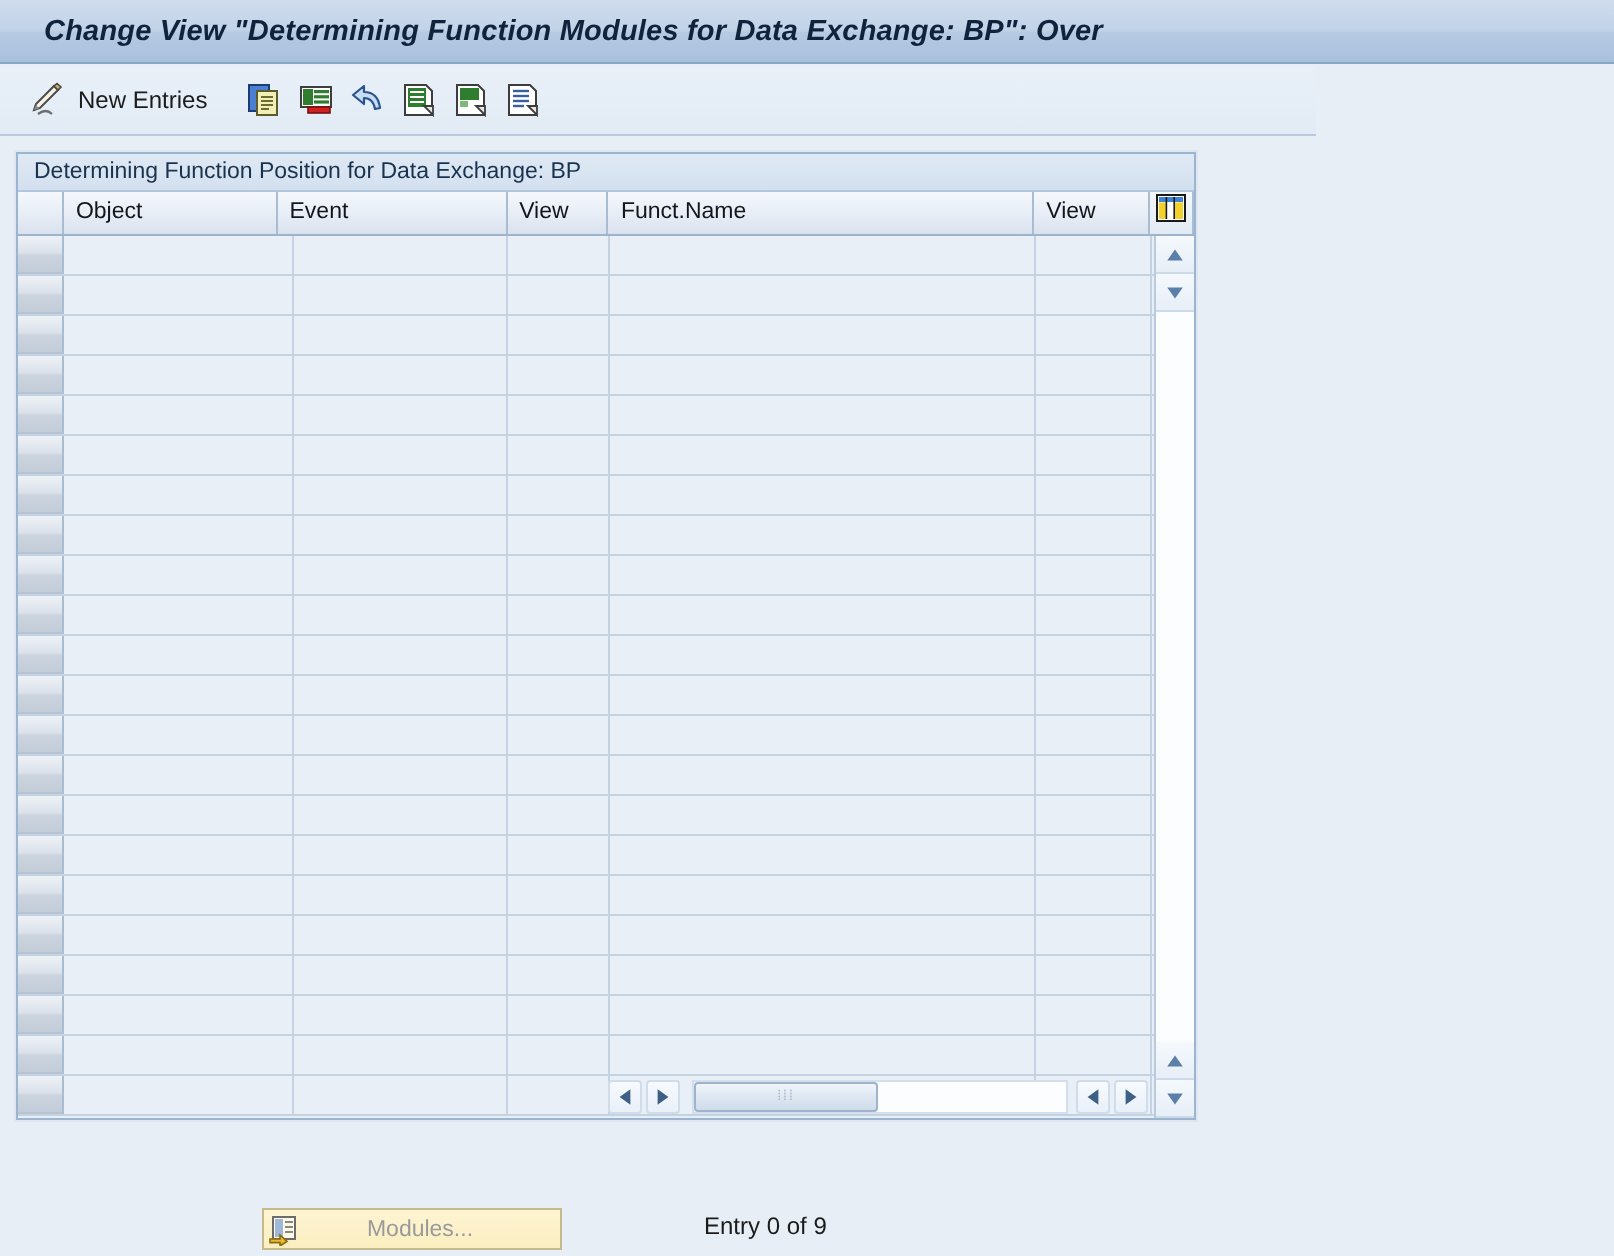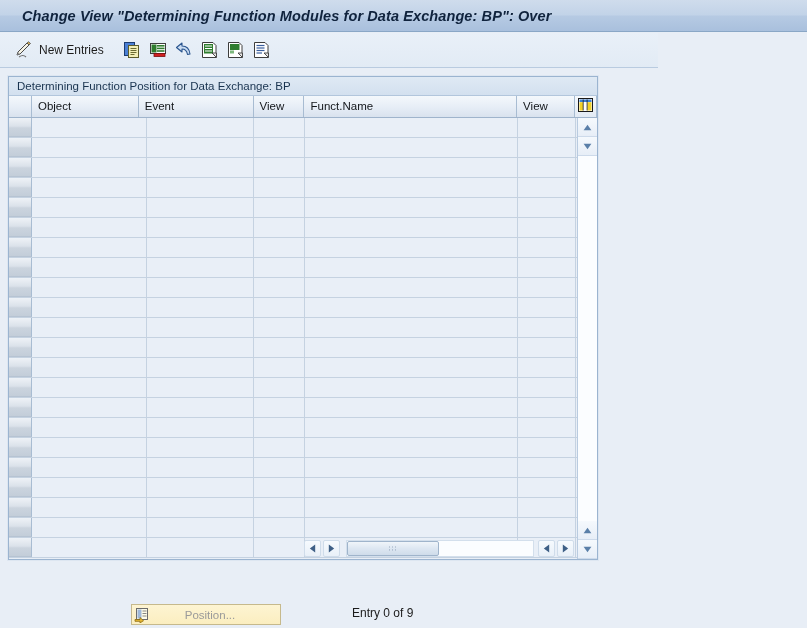--- a/index.html
+++ b/index.html
@@ -541,16 +541,16 @@
       <rect x="2.5" y="1.5" width="11" height="11" fill="#fdfbe8" stroke="#6b6b6b" stroke-width="1"></rect>
       <rect x="3.5" y="2.5" width="4" height="9" fill="#9fb8d8"></rect>
       <g stroke="#7a7a7a" stroke-width=".9">
         <line x1="8.5" y1="4" x2="12.5" y2="4"></line>
         <line x1="8.5" y1="6.5" x2="12.5" y2="6.5"></line>
         <line x1="8.5" y1="9" x2="12.5" y2="9"></line>
       </g>
       <path d="M1 12.5 L6 12.5 L6 10.5 L9.5 13.7 L6 16 L6 14.3 L1 14.3 Z" fill="#e8b933" stroke="#8a6a10" stroke-width=".8"></path>
     </svg>
   </span>
-  <span class="lbl">Position...</span>
+  <span class="lbl">Modules...</span>
 </div>
 
 <div id="entry-count">Entry 0 of 9</div>
 
 </body></html>

